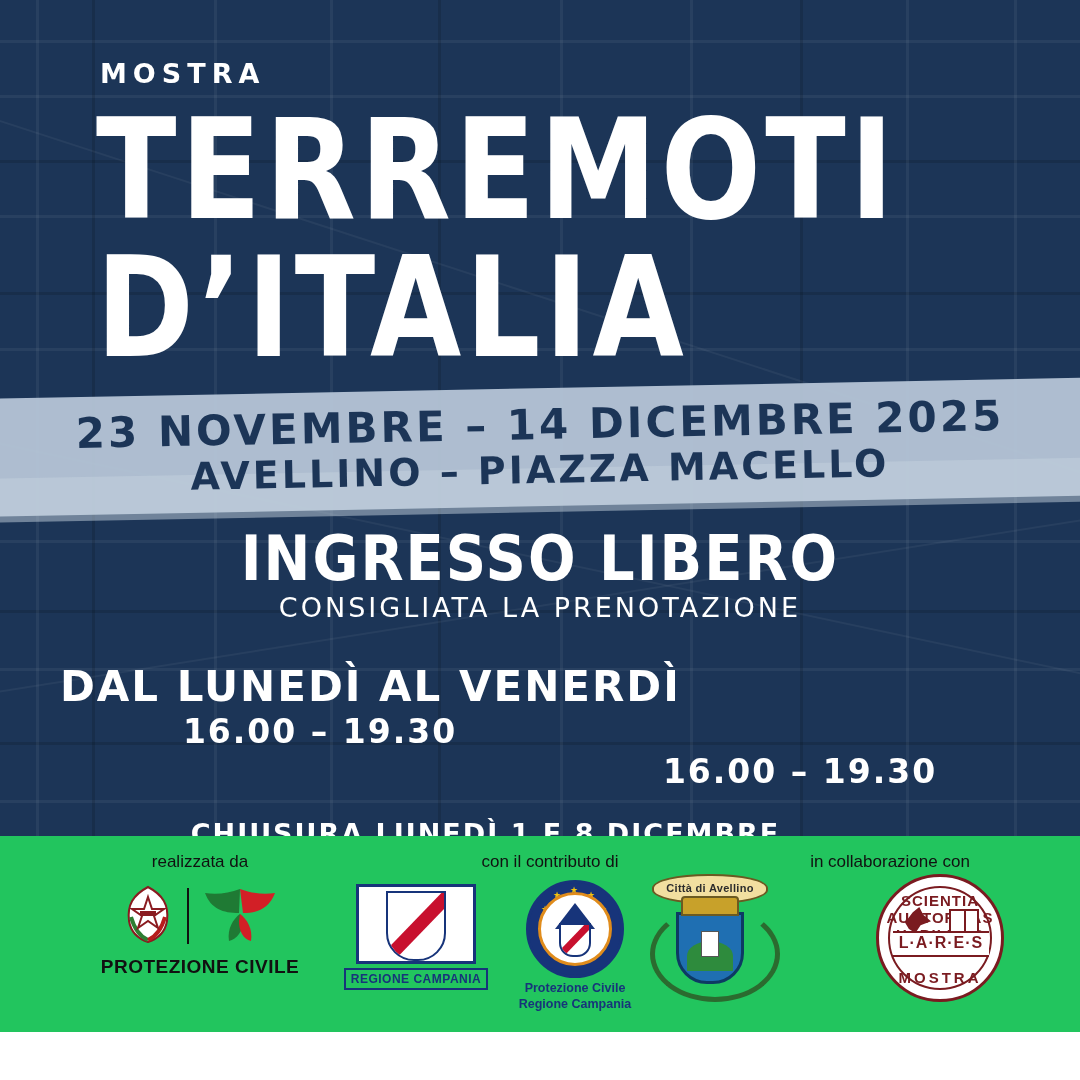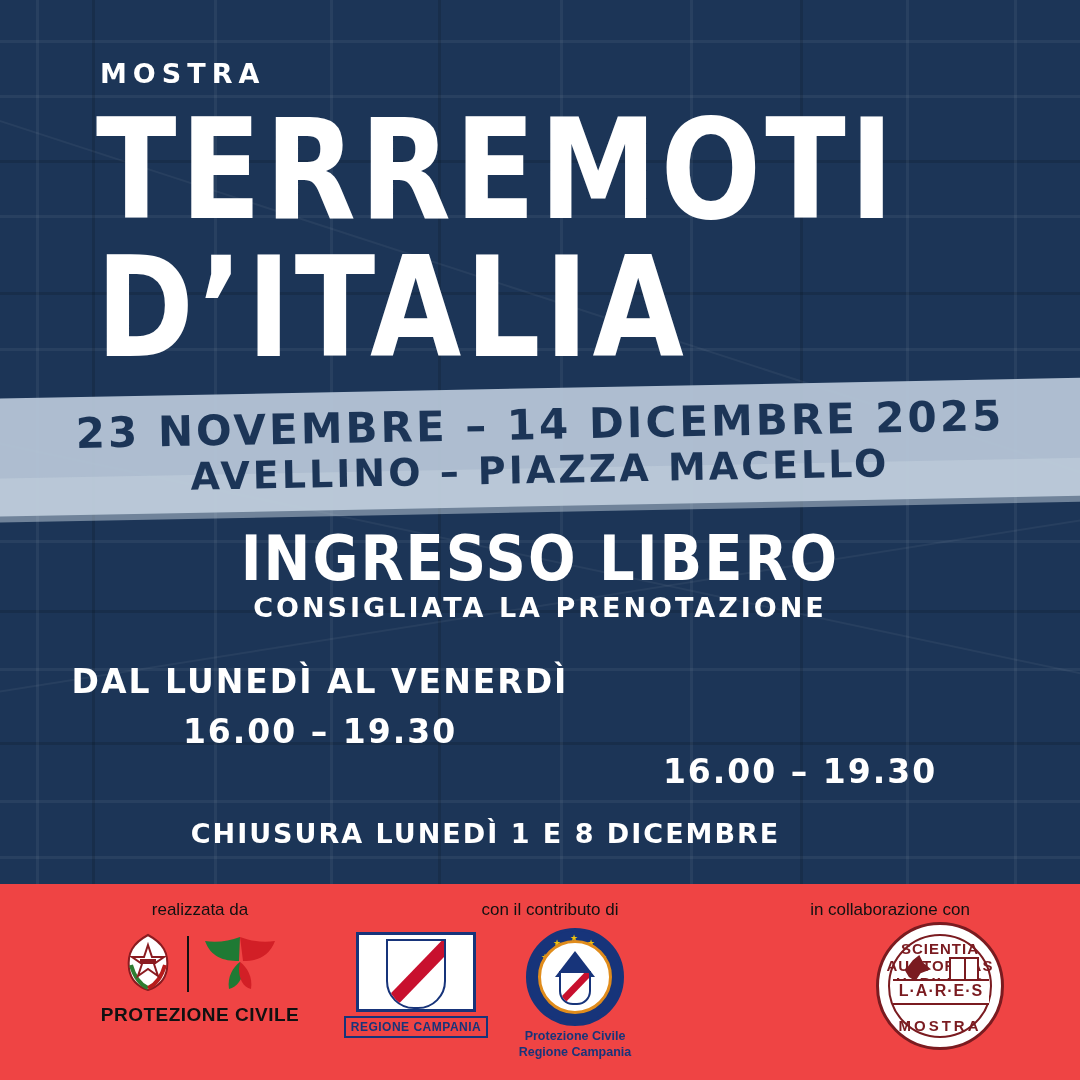--- a/index.html
+++ b/index.html
@@ -141,30 +141,30 @@
     letter-spacing: 2px;
     transform: scaleY(1.12);
     transform-origin: center top;
   }
   #booking {
     left: 0;
     top: 592px;
     width: 1080px;
     text-align: center;
     font-size: 27px;
-    font-weight: bold;
+    font-weight: normal;
     letter-spacing: 3px;
   }
 
   #week-title {
     left: 60px;
     top: 662px;
     width: 520px;
     text-align: center;
-    font-size: 33px;
+    font-size: 42px;
     font-weight: bold;
     letter-spacing: 2px;
   }
   #week-hours {
     left: 60px;
     top: 712px;
     width: 520px;
     text-align: center;
     font-size: 33px;
     font-weight: bold;
@@ -206,24 +206,24 @@
     text-align: center;
     font-size: 27px;
     font-weight: bold;
     letter-spacing: 2px;
   }
 
   
   .footer {
     position: absolute;
     left: 0;
-    top: 884px;
+    top: 836px;
     width: 1080px;
     height: 196px;
-    background: #ef4444;
+    background: #22c55e;
   }
   .credit {
     position: absolute;
     font-size: 17px;
     color: #111;
     text-align: center;
     white-space: nowrap;
   }
   #credit-1 { left: 20px;  top: 16px; width: 360px; }
   #credit-2 { left: 380px; top: 16px; width: 340px; }
@@ -646,20 +646,31 @@
               <div class="rl-bar"></div>
             </div>
         </div>
       </div>
       <div class="pc-camp-text">
         <div>Protezione Civile</div>
         <div>Regione Campania</div>
       </div>
     </div>
 
+    <div id="logo-avellino" style="position:absolute;">
+      <div class="av-wrap">
+        <div class="av-ribbon">Città di Avellino</div>
+        <div class="av-crown"></div>
+        <div class="av-laurel"></div>
+        <div class="av-shield">
+          <div class="av-hill"></div>
+          <div class="av-tower"></div>
+        </div>
+      </div>
+    </div>
 
     <div id="logo-lares" style="position:absolute;">
       <div class="lares-circle">
         <div class="lares-inner-ring"></div>
         <div class="lares-top-text">SCIENTIA AUCTORITAS HABILITAS</div>
         <div class="lares-griffin"></div>
         <div class="lares-book"></div>
         <div class="lares-band">L·A·R·E·S</div>
         <div class="lares-bottom-text">MOSTRA</div>
       </div>

